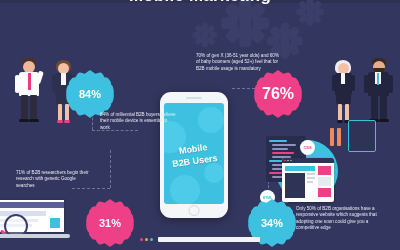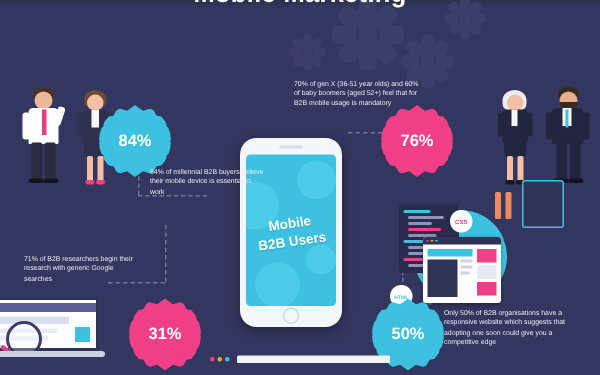--- a/index.html
+++ b/index.html
@@ -279,33 +279,33 @@
       <div class="maghandle"></div>
     </div>
     <div class="base"></div>
   </div>
 
   <div class="badge b-cyan" style="left:70px;top:74px;width:40px;height:40px;font-size:11px;">
     <div class="rim"></div>
     <span>84%</span>
   </div>
 
-  <div class="badge b-pink" style="left:258px;top:74px;width:40px;height:40px;font-size:11px;">
+  <div class="badge b-pink" style="left:258px;top:74px;width:40px;height:40px;font-size:16px;">
     <div class="rim"></div>
     <span>76%</span>
   </div>
 
   <div class="badge b-pink" style="left:90px;top:203px;width:40px;height:40px;font-size:11px;">
     <div class="rim"></div>
     <span>31%</span>
   </div>
 
   <div class="badge b-cyan" style="left:252px;top:203px;width:40px;height:40px;font-size:11px;">
     <div class="rim"></div>
-    <span>50%</span>
+    <span>34%</span>
   </div>
 
   <div class="cap" style="left:100px;top:112px;width:76px;">84% of millennial B2B buyers believe their mobile device is essential to work</div>
 
   <div class="cap" style="left:196px;top:53px;width:86px;">70% of gen X (36-51 year olds) and 60% of baby boomers (aged 52+) feel that for B2B mobile usage is mandatory</div>
 
   <div class="cap" style="left:16px;top:170px;width:78px;">71% of B2B researchers begin their research with generic Google searches</div>
 
   <div class="cap" style="left:296px;top:206px;width:92px;">Only 50% of B2B organisations have a responsive website which suggests that adopting one soon could give you a competitive edge</div>
 

